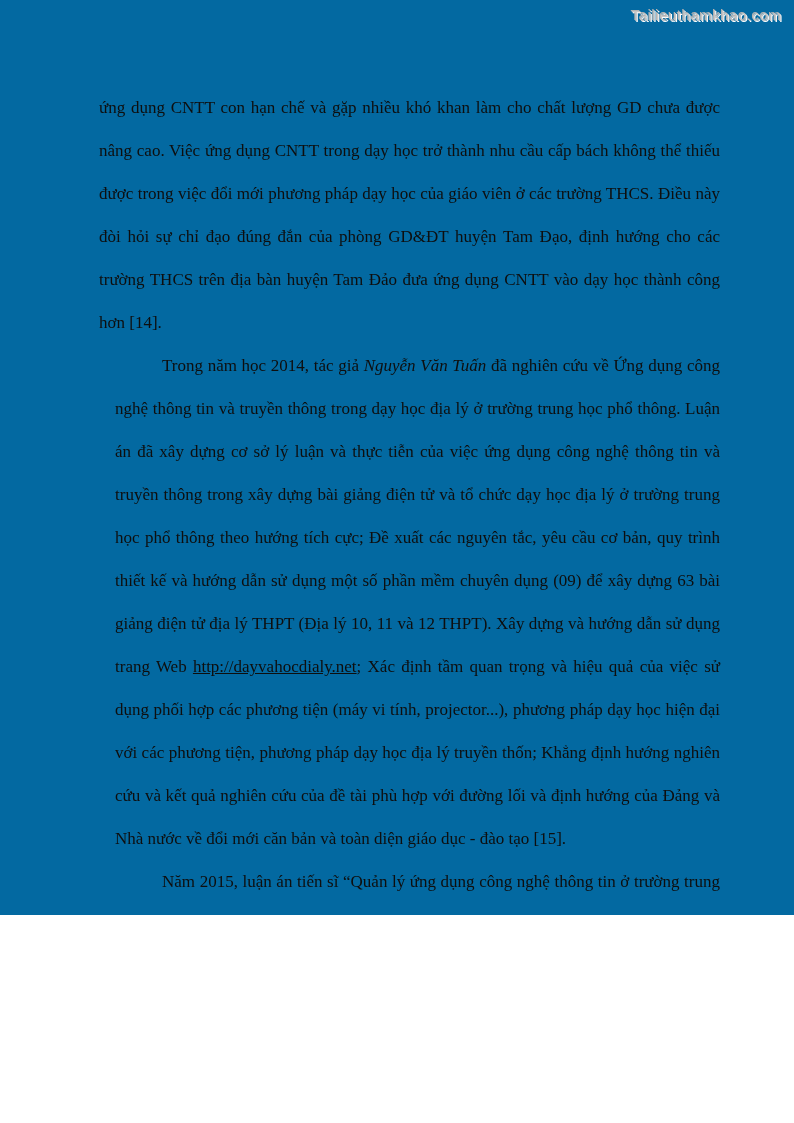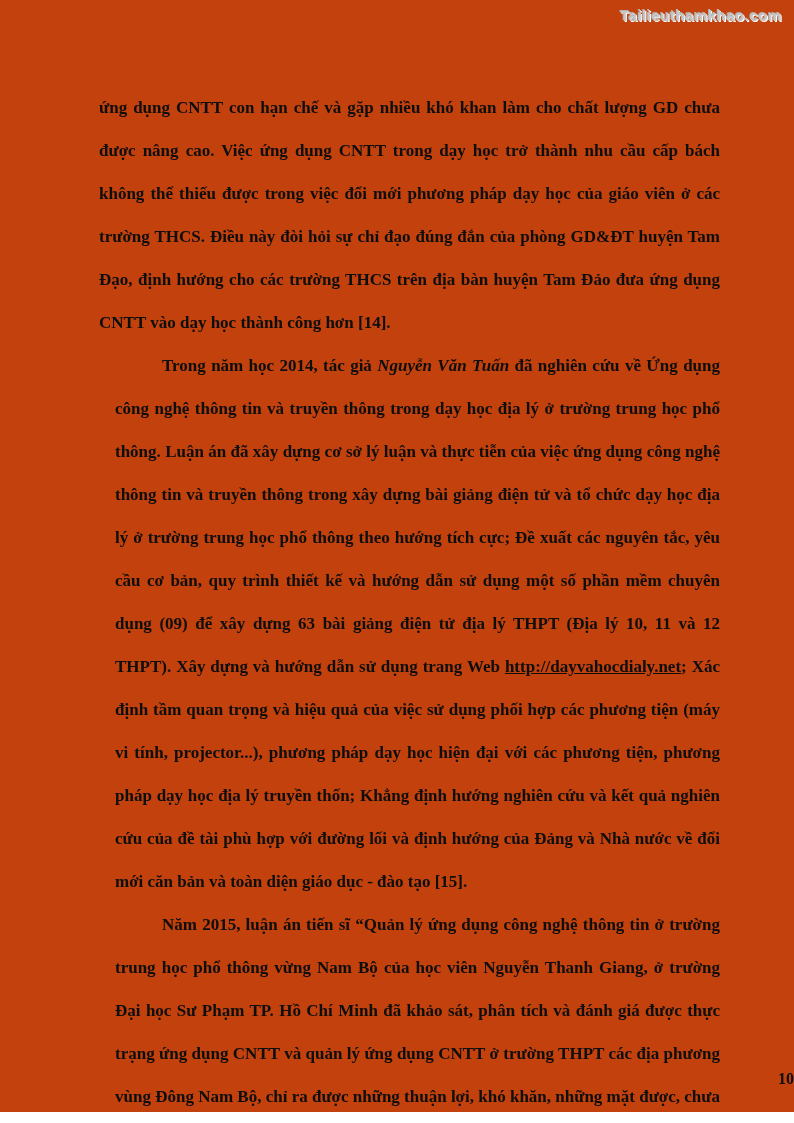--- a/index.html
+++ b/index.html
@@ -3,26 +3,25 @@
 <meta charset="utf-8">
 <style>
   html, body {
     margin: 0;
     padding: 0;
     background: #ffffff;
   }
   .page {
     position: relative;
     width: 794px;
-    height: 1112px;
-    background: #c2410c;
+    height: 915px;
+    background: #0369a1;
     overflow: hidden;
     font-family: "Liberation Serif", "DejaVu Serif", serif;
     color: #0e0e0e;
-    font-weight: bold;
   }
   .watermark {
     position: absolute;
     top: 7px;
     right: 12px;
     font-family: "Liberation Sans", sans-serif;
     font-size: 15px;
     color: #c7c7c7;
     text-shadow: -1px -1px 0 #b3b3b3, 1px 1px 0 #ffffff;
     letter-spacing: 0.5px;

